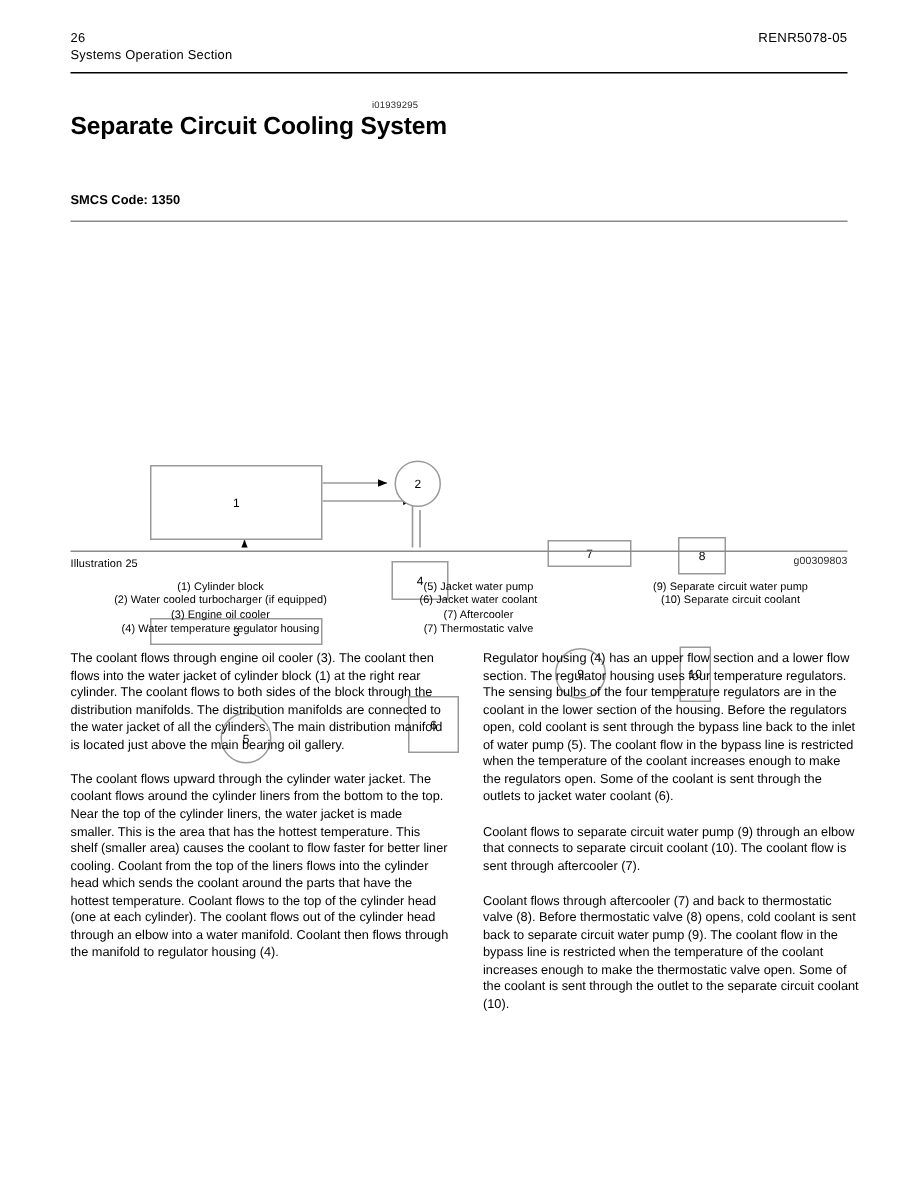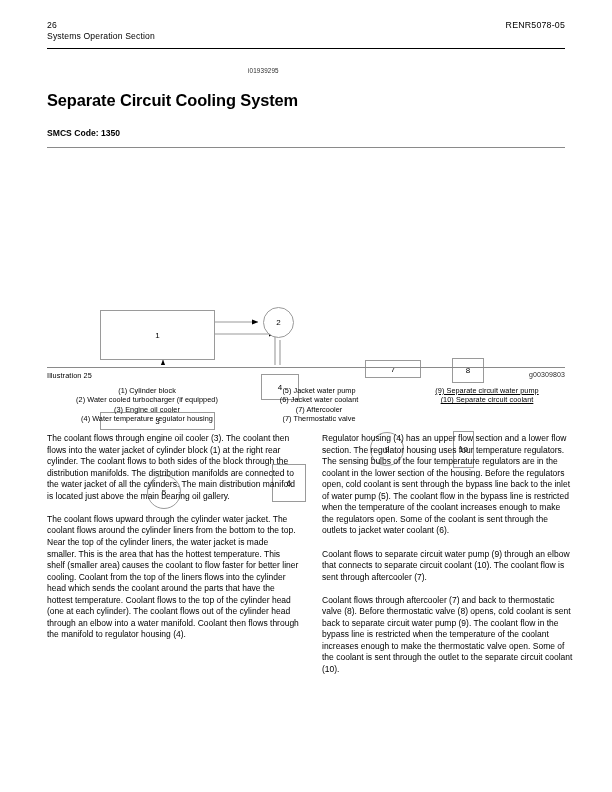--- a/index.html
+++ b/index.html
@@ -61,21 +61,21 @@
     position: absolute;
     left: 248px;
     top: 67px;
     font-size: 6.3px;
     color: #2b2b2b;
     letter-spacing: 0.15px;
   }
   .doc-title {
     position: absolute;
     left: 47px;
-    top: 80px;
+    top: 64px;
     width: 260px;
     font-size: 16.4px;
     font-weight: bold;
     line-height: 19.5px;
     letter-spacing: -0.1px;
   }
   .smcs {
     position: absolute;
     left: 47px;
     top: 128px;
@@ -157,21 +157,21 @@
   .legend-col {
     position: absolute;
     top: 0;
     font-size: 7.3px;
     line-height: 9.4px;
     letter-spacing: 0.05px;
     text-align: center;
   }
   .legend-col-1 { left: 0px;   width: 200px; }
   .legend-col-2 { left: 182px; width: 180px; }
-  .legend-col-3 { left: 350px; width: 180px; text-decoration: underline; }
+  .legend-col-3 { left: 350px; width: 180px; }
   .legend-item { display: block; white-space: nowrap; }
 
   
   .col {
     position: absolute;
     top: 433px;
     width: 252px;
     font-size: 8.5px;
     line-height: 11.55px;
     text-align: left;

